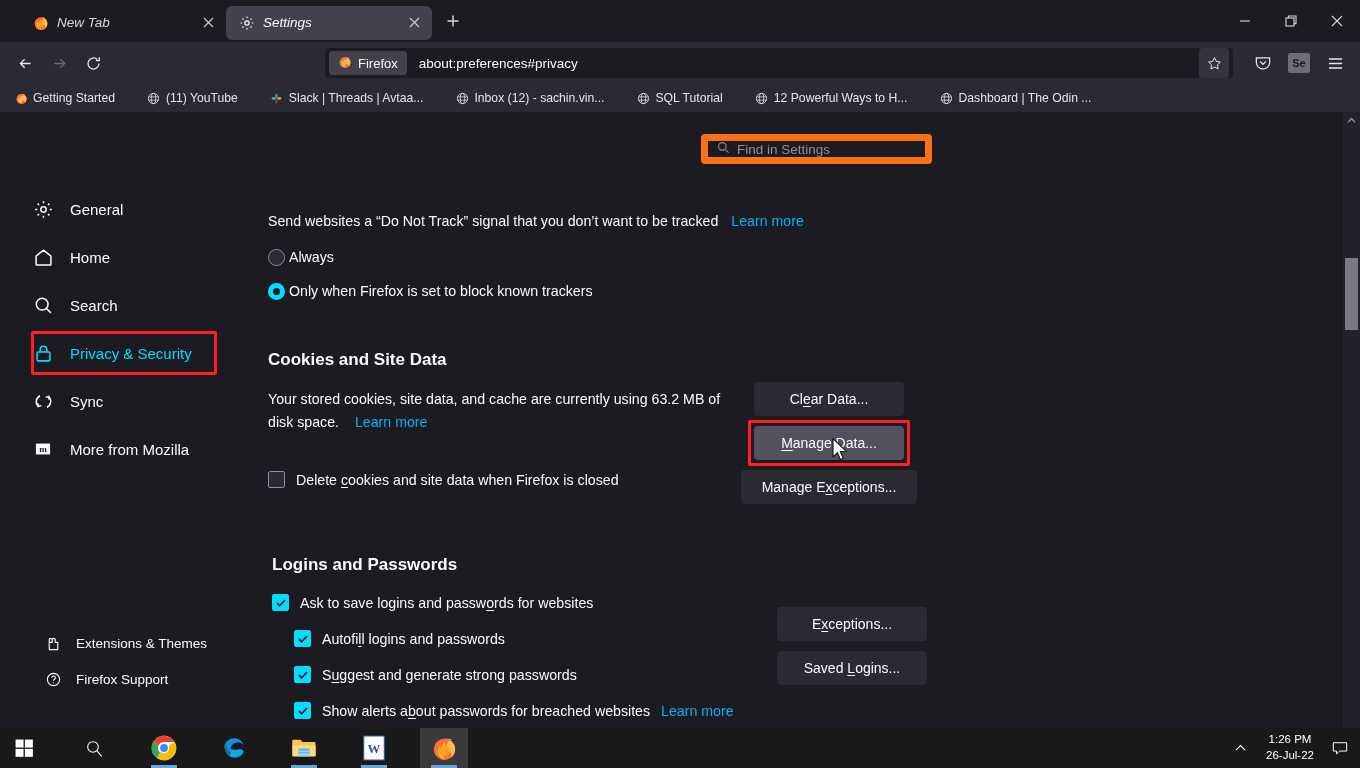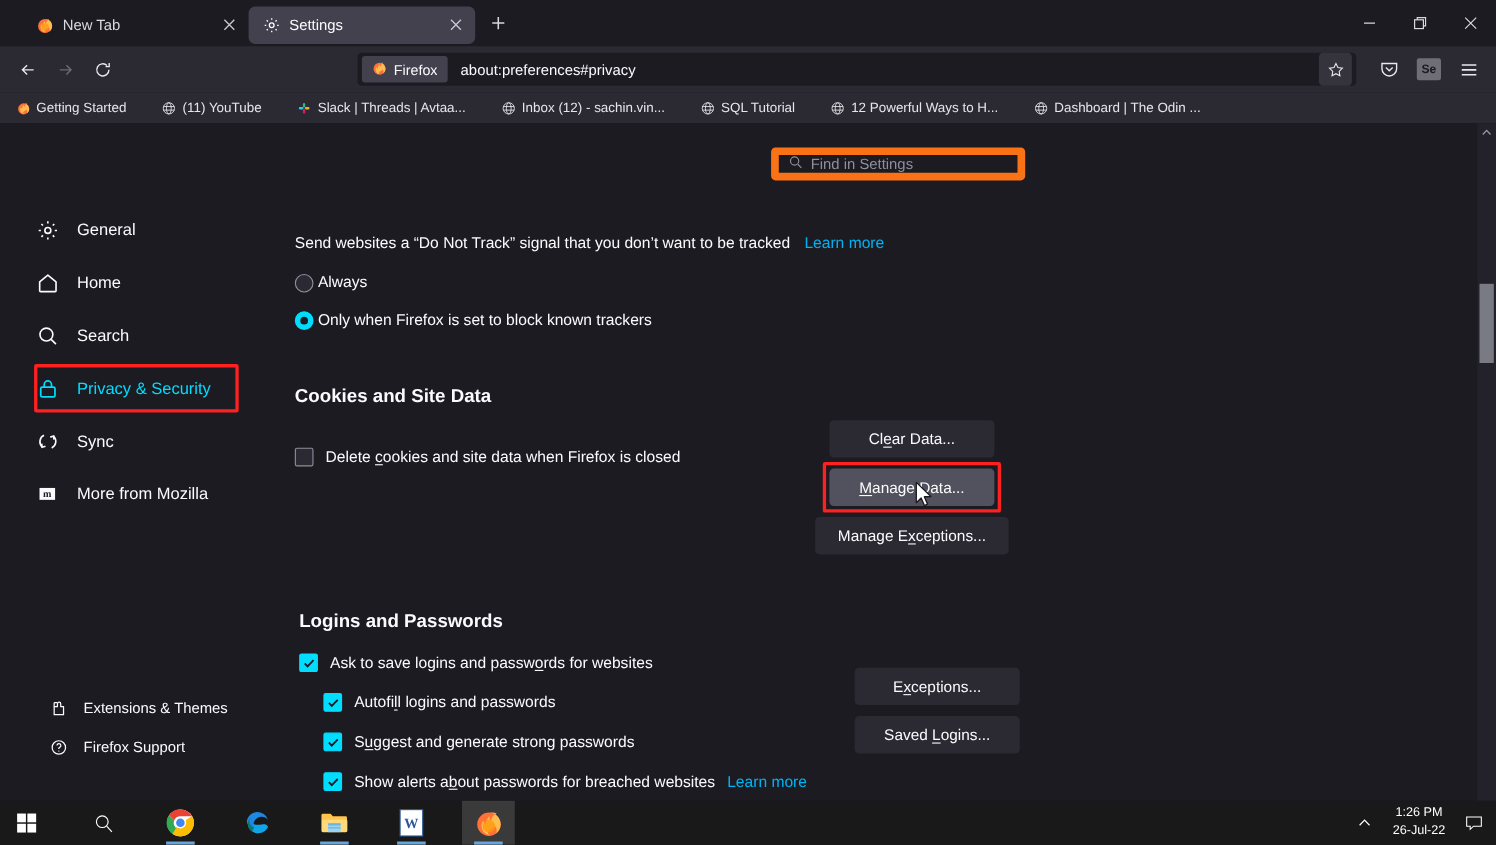--- a/index.html
+++ b/index.html
@@ -8,21 +8,21 @@
     background: #1c1b22;
     font-family: "Liberation Sans", sans-serif;
     overflow: hidden;
     -webkit-font-smoothing: antialiased;
   }
   .screen { position: relative; width: 1360px; height: 768px; background: #1c1b22; }
 
   
   .tabstrip {
     position: absolute; top: 0; left: 0; width: 1360px; height: 42px;
-    background: #1c1b22; display: flex; align-items: center;
+    background: #1c1b22; display: flex; align-items: center; font-style: italic;
   }
   .tab {
     position: relative; height: 34px; width: 206px; margin-top: 3px;
     display: flex; align-items: center; gap: 8px;
     padding: 0 8px 0 12px; border-radius: 6px;
     font-size: 13.5px; color: #d8d8dd; cursor: default;
   }
   .tab.active { background: #42414d; color: #fbfbfe; }
   .tab .fav { width: 17px; height: 17px; flex: 0 0 17px; display:flex; align-items:center; justify-content:center; }
   .tab .tlabel { flex: 1 1 auto; white-space: nowrap; overflow: hidden; text-overflow: ellipsis; }
@@ -470,20 +470,25 @@
           <span class="radio-label">Always</span>
         </div>
         <div class="radio-row" style="margin-top:17px">
           <span class="radio sel"></span>
           <span class="radio-label">Only when Firefox is set to block known trackers</span>
         </div>
       </div>
 
       <div style="position:absolute; top:238px; left:20px; width:480px">
         <div class="phead">Cookies and Site Data</div>
+        <div class="ptext" style="margin-top:18px; line-height:1.62">
+          <span>Your stored cookies, site data, and cache are currently using 63.2 MB of</span><br>
+          <span>disk space.</span>
+          <span class="plink" style="margin-left:12px">Learn more</span>
+        </div>
         <div class="cb-row" style="margin-top:37px">
           <span class="cbox"></span>
           <span class="radio-label">Delete <u>c</u>ookies and site data when Firefox is closed</span>
         </div>
       </div>
 
       <div style="position:absolute; top:270px; left:506px; display:flex; flex-direction:column; gap:10px;">
         <div class="btn" style="width:150px">
           <span>Cl<u>e</u>ar Data...</span>
         </div>

